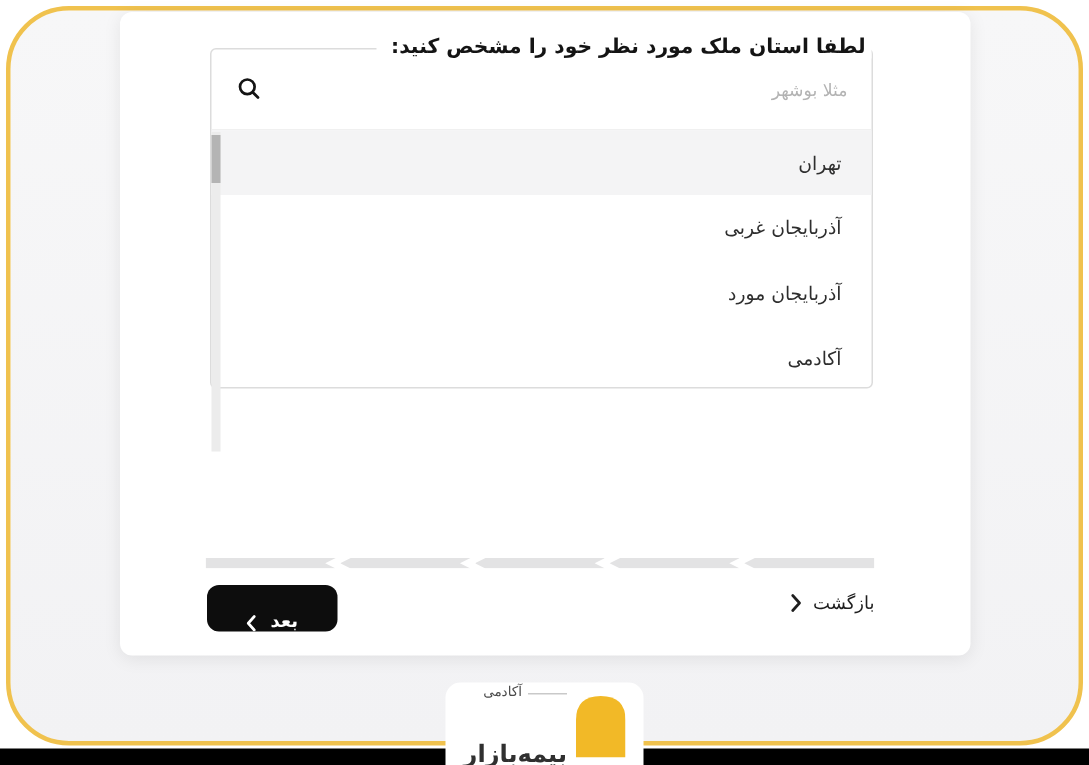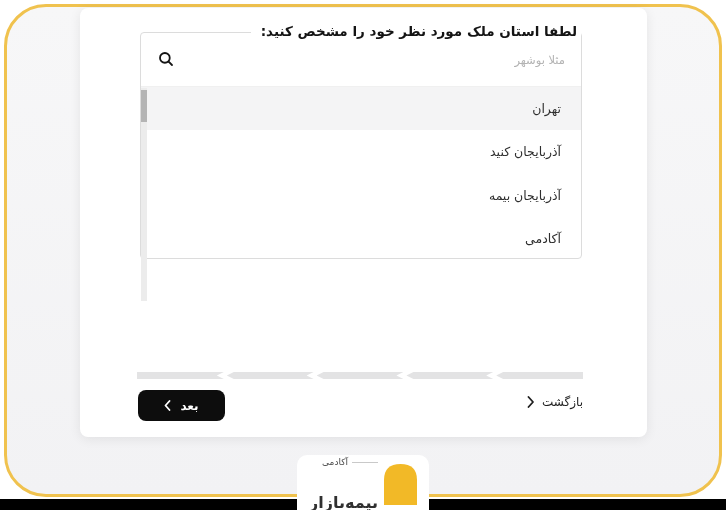--- a/index.html
+++ b/index.html
@@ -97,21 +97,21 @@
   .progress .seg:last-child  { clip-path: polygon(0 0, 100% 0, calc(100% - 7px) 50%, 100% 100%, 0 100%); }
   .progress .seg:first-child { clip-path: polygon(7px 0, 100% 0, 100% 100%, 7px 100%, 0 50%); }
 
   
   .next-button {
     position: absolute; top: 382px; left: 58px;
     width: 87px; height: 31px;
     background: #0d0d0d; border: 0; border-radius: 8px;
     color: #fff; font-size: 12px; font-weight: bold;
     font-family: "DejaVu Sans", "Liberation Sans", sans-serif;
-    display: flex; align-items: center; justify-content: center; gap: 9px;
+    display: flex; align-items: flex-end; justify-content: center; gap: 9px;
     direction: rtl; cursor: pointer;
   }
   .back-link {
     position: absolute; top: 387px; right: 64px;
     display: flex; align-items: center; gap: 7px;
     direction: rtl;
     font-size: 12px; color: #1f1f1f; cursor: pointer;
   }
   .chev { display: block; }
 
@@ -157,24 +157,24 @@
     </div>
 
     <div class="list">
       <div class="scrollbar-track">
         <div class="scrollbar-thumb"></div>
       </div>
       <div class="list-item selected">
         <span>تهران</span>
       </div>
       <div class="list-item">
-        <span>آذربایجان کنید</span>
+        <span>آذربایجان غربی</span>
       </div>
       <div class="list-item">
-        <span>آذربایجان بیمه</span>
+        <span>آذربایجان مورد</span>
       </div>
       <div class="list-item">
         <span>آکادمی</span>
       </div>
     </div>
   </div>
 
   <div class="progress">
     <div class="seg"></div>
     <div class="seg"></div>

